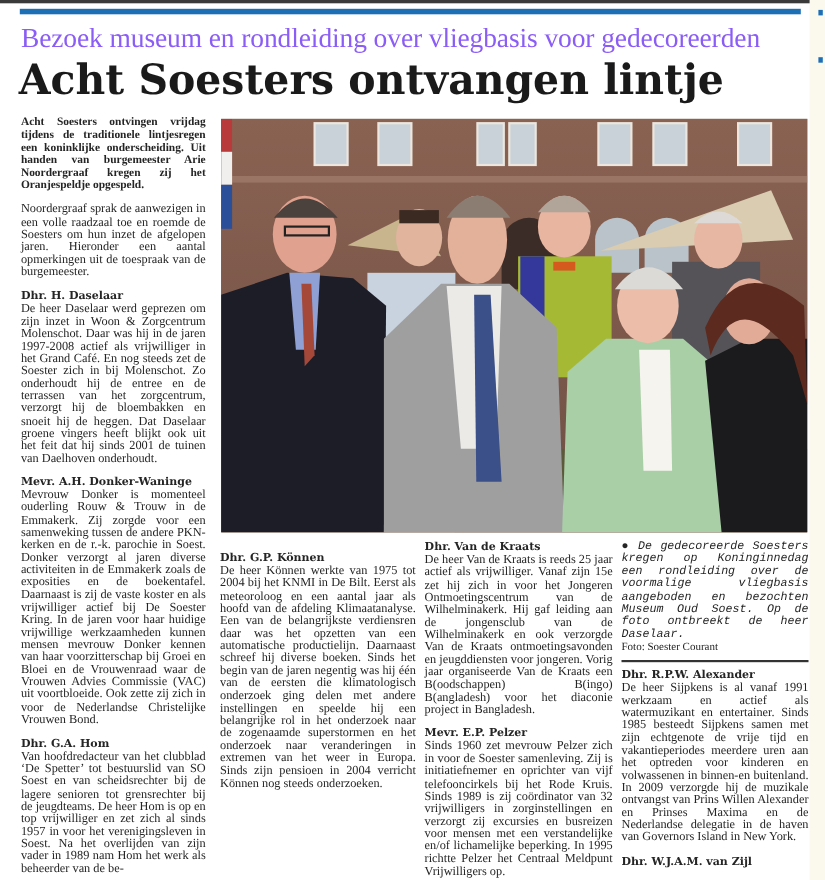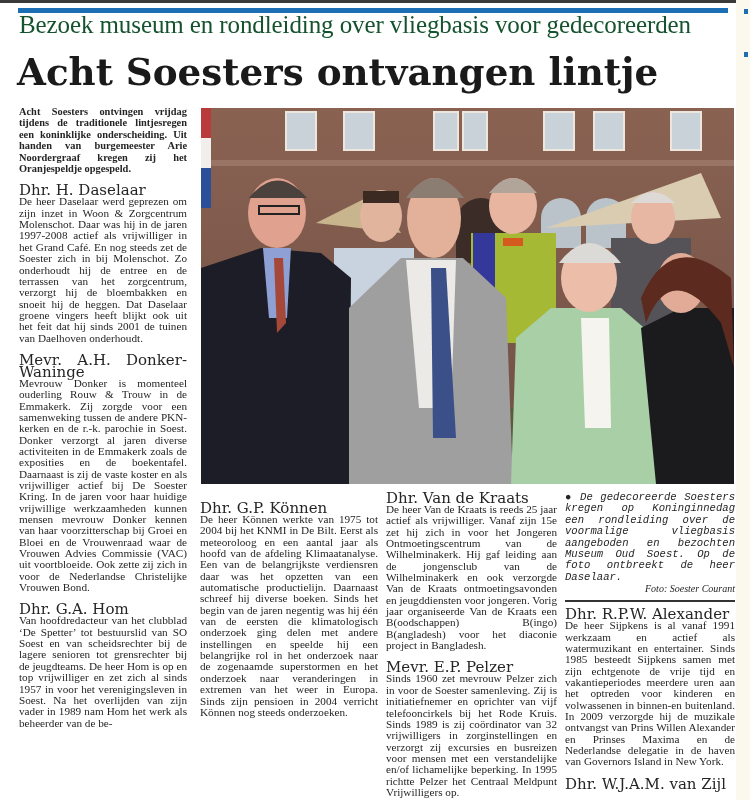--- a/index.html
+++ b/index.html
@@ -8,46 +8,46 @@
     background: #ffffff;
     font-family: "DejaVu Serif", serif;
     color: #1e1e1e;
   }
   .topbar { position: absolute; left: 0; top: 0; width: 750px; height: 3px; background: #3a3a3a; }
   .bluebar { position: absolute; left: 18px; top: 8px; width: 710px; height: 5px; background: #1d6fb5; }
   .rightedge { position: absolute; left: 736px; top: 0; width: 14px; height: 800px; background: #fbf8ee; }
   .rightmark { position: absolute; left: 744px; top: 9px; width: 4px; height: 5px; background: #1d6fb5; }
   .rightmark2 { position: absolute; left: 744px; top: 52px; width: 4px; height: 5px; background: #1d6fb5; }
   .kicker {
-    position: absolute; left: 19px; top: 10px; width: 720px;
+    position: absolute; left: 19px; top: 21px; width: 720px;
     font-family: "Liberation Serif", serif; font-size: 25px; line-height: 30px;
-    color: #14532d; white-space: nowrap; letter-spacing: -0.1px;
+    color: #8b5cf6; white-space: nowrap; letter-spacing: -0.1px;
   }
   .headline {
     position: absolute; left: 17px; top: 49px;
     font-family: "DejaVu Serif", serif; font-weight: bold;
     font-size: 38px; line-height: 46px; color: #1a1a1a; white-space: nowrap;
     transform: scaleX(0.98); transform-origin: left;
   }
   .col {
     position: absolute; font-family: "Liberation Serif", serif;
     font-size: 11.2px; line-height: 11.35px; text-align: justify; color: #252525;
   }
   .col p { margin: 0; }
   .col .lead { font-weight: bold; font-family: Liberation Serif, serif; font-size: 10.4px; line-height: 11.4px; }
-  .col .sub { font-weight: normal; font-family: "DejaVu Serif", serif; font-size: 15px; line-height: 12px; margin-top: 10px; }
+  .col .sub { font-weight: bold; font-family: "DejaVu Serif", serif; font-size: 10px; line-height: 12px; margin-top: 10px; }
   .col .gap { margin-top: 11px; }
   #col1 { left: 19px; top: 106px; width: 168px; }
   #col2 { left: 200px; top: 492px; width: 178px; }
   #col3 { left: 386px; top: 492px; width: 171px; }
   #col4 { left: 565px; top: 492px; width: 170px; }
   .caption {
     font-style: italic; font-size: 10.6px; line-height: 11.4px; text-align: justify; font-family: Liberation Mono, monospace;
   }
-  .credit { text-align: right; font-size: 10px; line-height: 12px; font-style: italic; }
+  .credit { font-size: 10px; line-height: 12px; }
   .caprule { height: 2px; background: #333; margin: 5px 0 5px 0; }
   .photo {
     position: absolute; left: 201px; top: 108px; width: 533px; height: 376px;
     overflow: hidden; background: #7a5a4c;
   }
   .photo svg { display: block; }
   [data-bind] { }
 </style>
 </head>
 <body>
@@ -56,20 +56,21 @@
 <div class="bluebar"></div>
 <div class="rightedge"></div>
 <div class="rightmark"></div>
 <div class="rightmark2"></div>
 
 <div class="kicker" data-bind="article.kicker">Bezoek museum en rondleiding over vliegbasis voor gedecoreerden</div>
 <h1 class="headline" data-bind="article.headline" style="margin:0;">Acht Soesters ontvangen lintje</h1>
 
 <div class="col" id="col1">
   <p class="lead" data-bind="article.lead">Acht Soesters ontvingen vrijdag tijdens de traditionele lintjesregen een koninklijke onderscheiding. Uit handen van burgemeester Arie Noordergraaf kregen zij het Oranjespeldje opgespeld.</p>
+  <p class="gap" data-bind="article.intro">Noordergraaf sprak de aanwezigen in een volle raadzaal toe en roemde de Soesters om hun inzet de afgelopen jaren. Hieronder een aantal opmerkingen uit de toespraak van de burgemeester.</p>
   <p class="sub" data-bind="article.sections.0.heading">Dhr. H. Daselaar</p>
   <p data-bind="article.sections.0.body">De heer Daselaar werd geprezen om zijn inzet in Woon &amp; Zorgcentrum Molenschot. Daar was hij in de jaren 1997-2008 actief als vrijwilliger in het Grand Café. En nog steeds zet de Soester zich in bij Molenschot. Zo onderhoudt hij de entree en de terrassen van het zorgcentrum, verzorgt hij de bloembakken en snoeit hij de heggen. Dat Daselaar groene vingers heeft blijkt ook uit het feit dat hij sinds 2001 de tuinen van Daelhoven onderhoudt.</p>
   <p class="sub" data-bind="article.sections.1.heading">Mevr. A.H. Donker-Waninge</p>
   <p data-bind="article.sections.1.body">Mevrouw Donker is momenteel ouderling Rouw &amp; Trouw in de Emmakerk. Zij zorgde voor een samenweking tussen de andere PKN-kerken en de r.-k. parochie in Soest. Donker verzorgt al jaren diverse activiteiten in de Emmakerk zoals de exposities en de boekentafel. Daarnaast is zij de vaste koster en als vrijwilliger actief bij De Soester Kring. In de jaren voor haar huidige vrijwillige werkzaamheden kunnen mensen mevrouw Donker kennen van haar voorzitterschap bij Groei en Bloei en de Vrouwenraad waar de Vrouwen Advies Commissie (VAC) uit voortbloeide. Ook zette zij zich in voor de Nederlandse Christelijke Vrouwen Bond.</p>
   <p class="sub" data-bind="article.sections.2.heading">Dhr. G.A. Hom</p>
   <p data-bind="article.sections.2.body_part1">Van hoofdredacteur van het clubblad ‘De Spetter’ tot bestuurslid van SO Soest en van scheidsrechter bij de lagere senioren tot grensrechter bij de jeugdteams. De heer Hom is op en top vrijwilliger en zet zich al sinds 1957 in voor het verenigingsleven in Soest. Na het overlijden van zijn vader in 1989 nam Hom het werk als beheerder van de be-</p>
 </div>
 
 <div class="photo">
   <svg width="533" height="376" viewBox="0 0 533 376">

